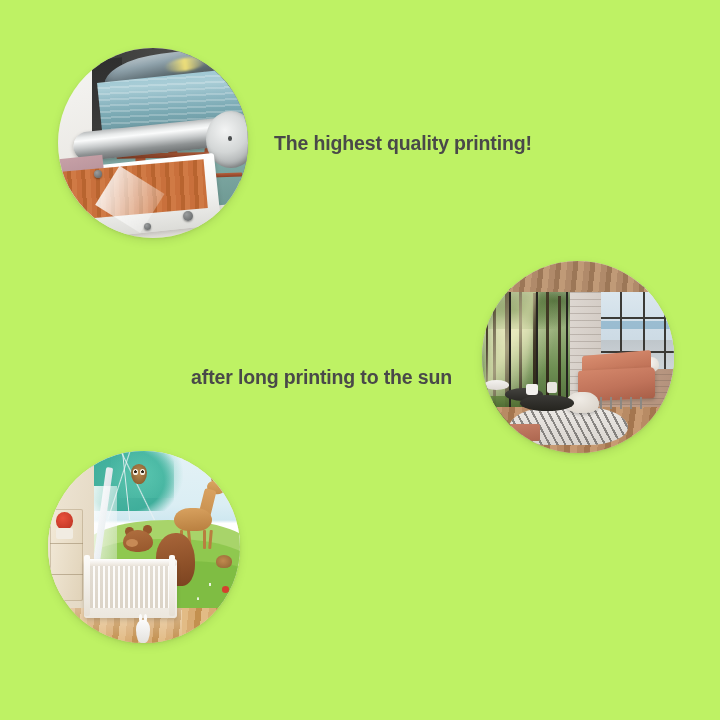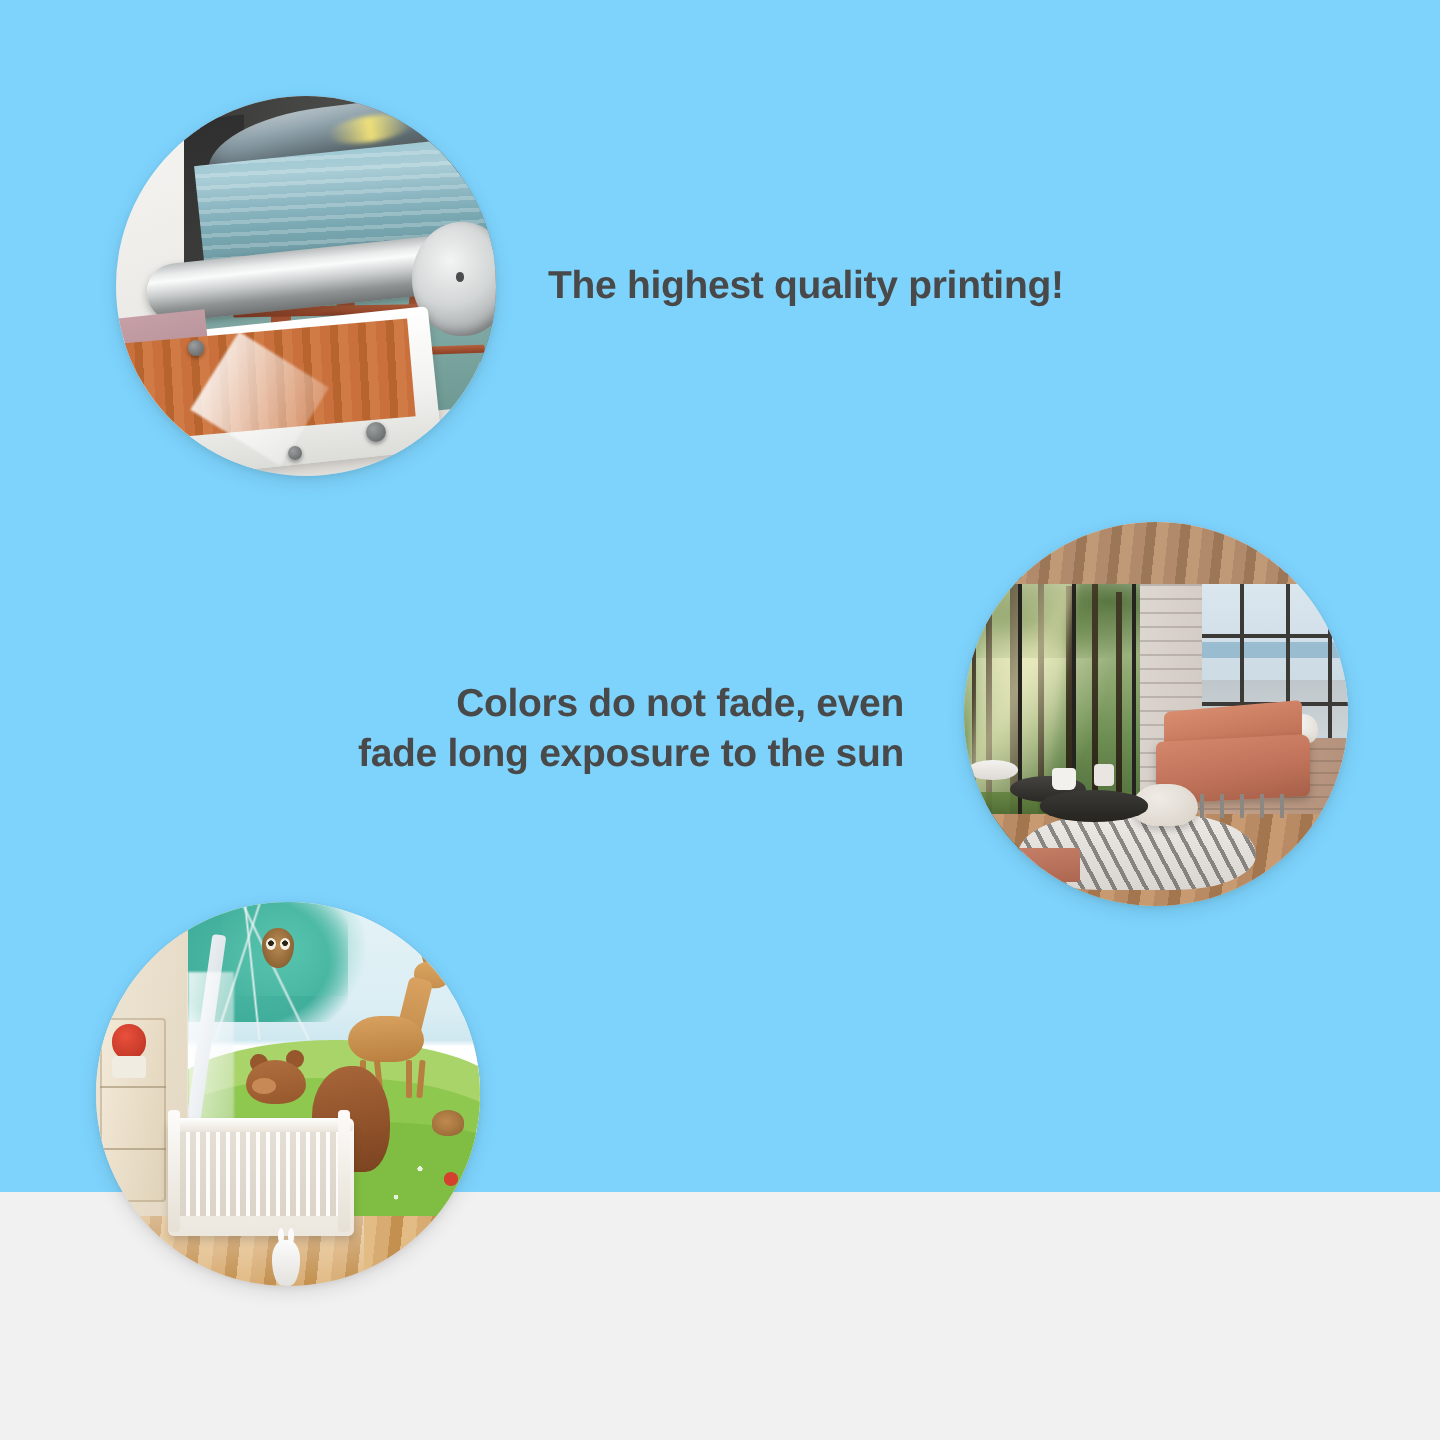--- a/index.html
+++ b/index.html
@@ -9,22 +9,22 @@
   body {
     width: 720px;
     height: 720px;
     background: #f1f1f1;
     font-family: "Liberation Sans", sans-serif;
     overflow: hidden;
   }
   .stage {
     position: relative;
     width: 720px;
-    height: 596px;
-    background: #7dd3fc;
+    height: 720px;
+    background: #bef264;
   }
 
   
   .photo-circle {
     position: absolute;
     border-radius: 50%;
     overflow: hidden;
     box-shadow: 0 3px 10px rgba(0,0,0,0.10), 0 1px 3px rgba(0,0,0,0.07);
   }
   .photo-inner {
@@ -675,21 +675,21 @@
       <div class="lr-pouf"></div>
       <div class="lr-table2"></div>
       <div class="lr-table"></div>
       <div class="lr-cup"></div>
       <div class="lr-cup2"></div>
       <div class="lr-sidetable"></div>
       <div class="lr-bench"></div>
     </div>
   </div>
 
-  <div class="caption" id="caption-2" style="color: rgb(73, 73, 73);"><span>Colors do not fade, even</span><br><span>fade long exposure to the sun</span></div>
+  <div class="caption" id="caption-2" style="color: rgb(73, 73, 73);"><br><span>after long printing to the sun</span></div>
 
   <div class="photo-circle" id="feature-3-circle">
     <div class="photo-inner">
       <div class="nu-base"></div>
       <div class="nu-mural">
         <div class="nu-hill-far"></div>
         <div class="nu-hill-near"></div>
         <div class="nu-hill-shadow"></div>
         <div class="nu-dots"></div>
         <div class="nu-canopy"></div>

